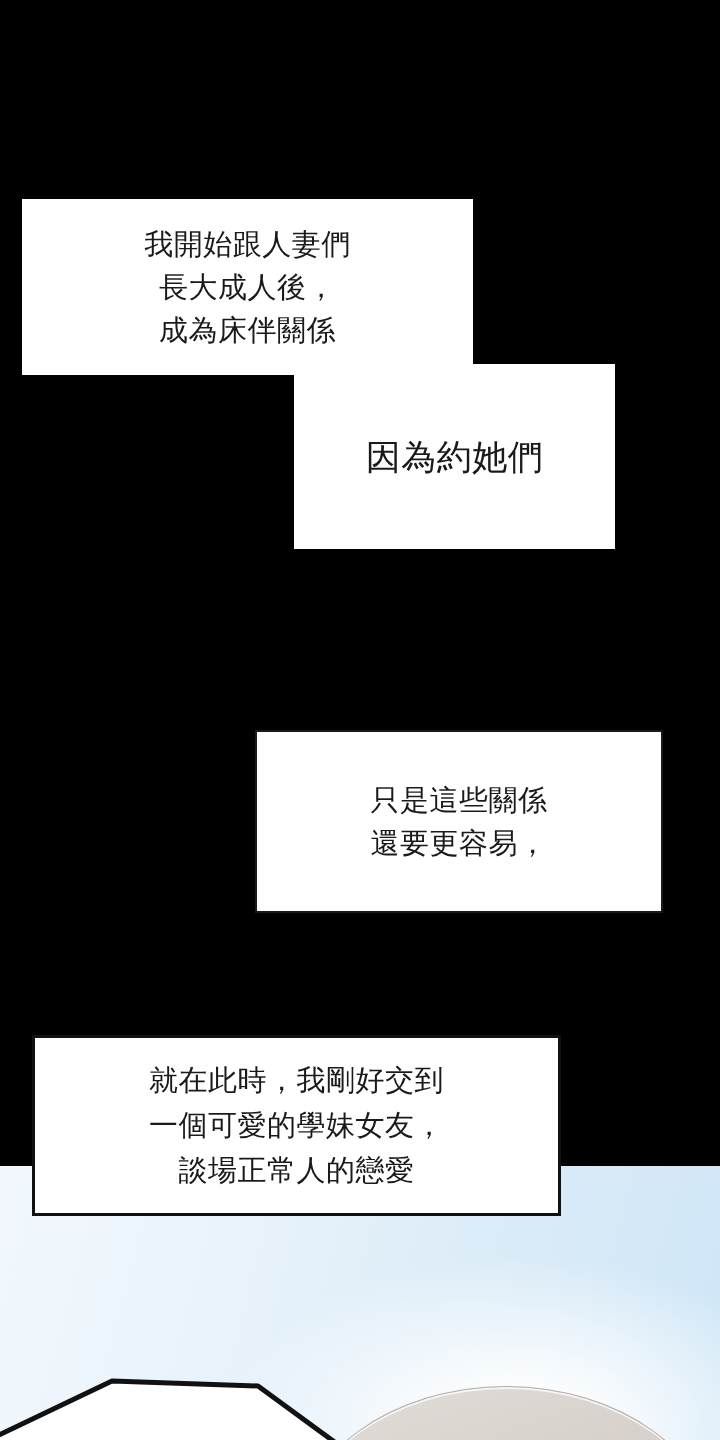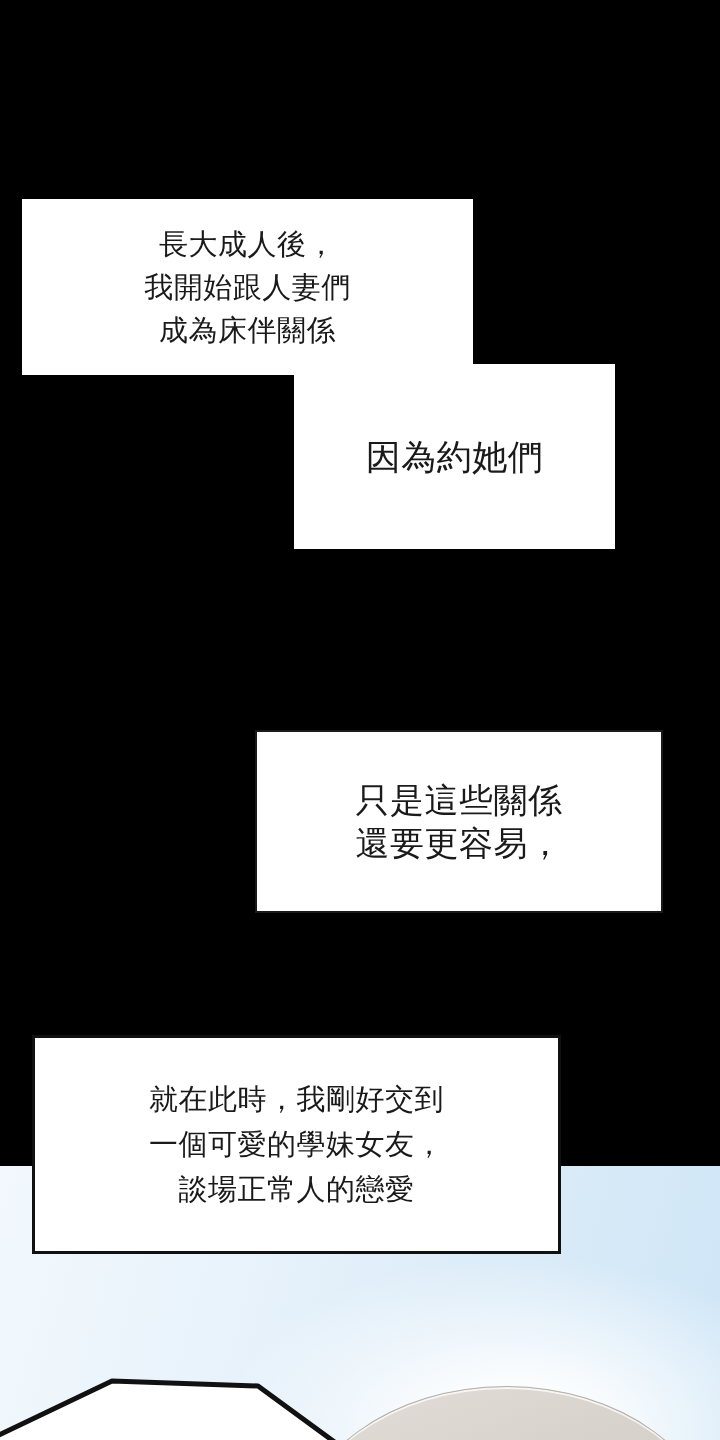--- a/index.html
+++ b/index.html
@@ -111,29 +111,29 @@
   }
 
   #box3 {
     left: 255px;
     top: 730px;
     width: 408px;
     height: 183px;
     border: 2px solid #1a1a1a;
   }
   #box3 .box-line {
-    font-size: 34px;
+    font-size: 29px;
     line-height: 43px;
   }
 
   #box4 {
     left: 32px;
     top: 1035px;
     width: 529px;
-    height: 219px;
+    height: 181px;
     border: 3px solid #111111;
   }
   #box4 .box-line {
     font-size: 29px;
     line-height: 45px;
   }
 
   .line { display: block; white-space: pre; }
 </style>
 </head>
@@ -147,22 +147,22 @@
 
   <div class="scene-clip">
     <div class="dome"></div>
     <svg class="roof" viewBox="0 0 420 90" preserveAspectRatio="none">
       <polygon points="112,15 258,20 340,80 300,90 -20,90 -20,78" fill="#ffffff" stroke="#111111" stroke-width="5" stroke-linejoin="round"></polygon>
     </svg>
   </div>
 
   <div class="box" id="box1">
     <div class="box-line">
+      <span class="line">我開始跟人妻們</span>
       <span class="line">長大成人後，</span>
-      <span class="line">我開始跟人妻們</span>
       <span class="line">成為床伴關係</span>
     </div>
   </div>
 
   <div class="box" id="box2">
     <div class="box-line">
       <span class="line">因為約她們</span>
     </div>
   </div>
 

